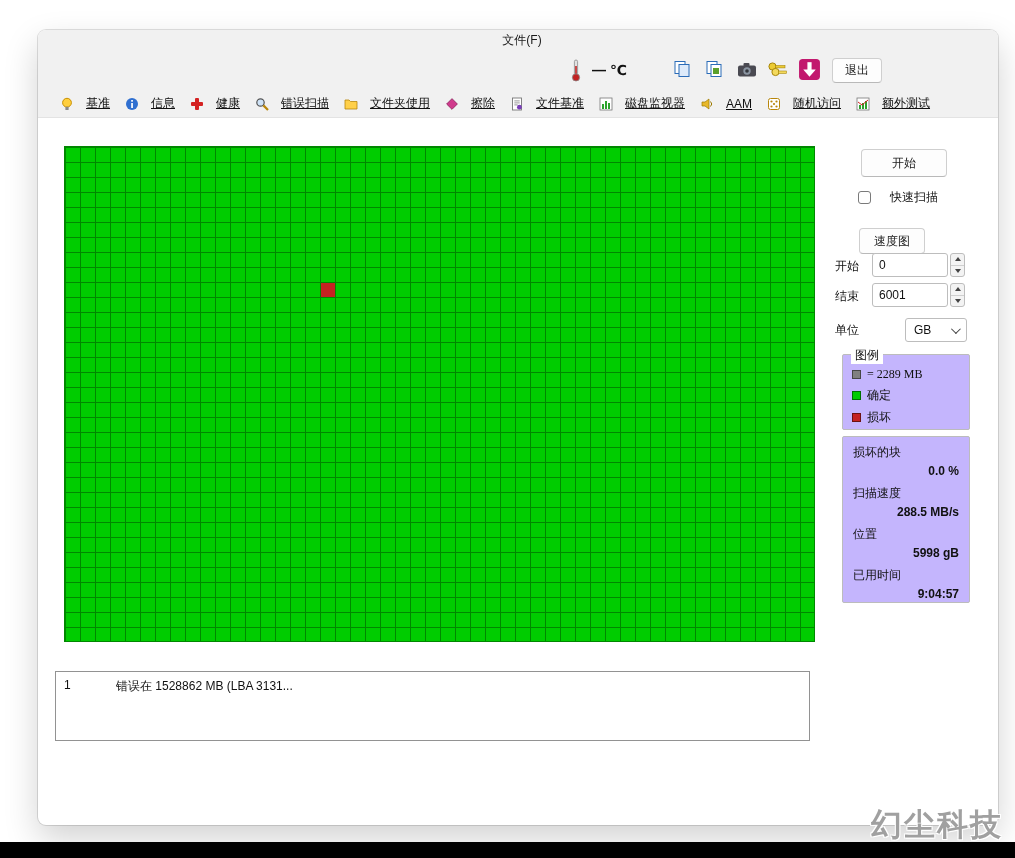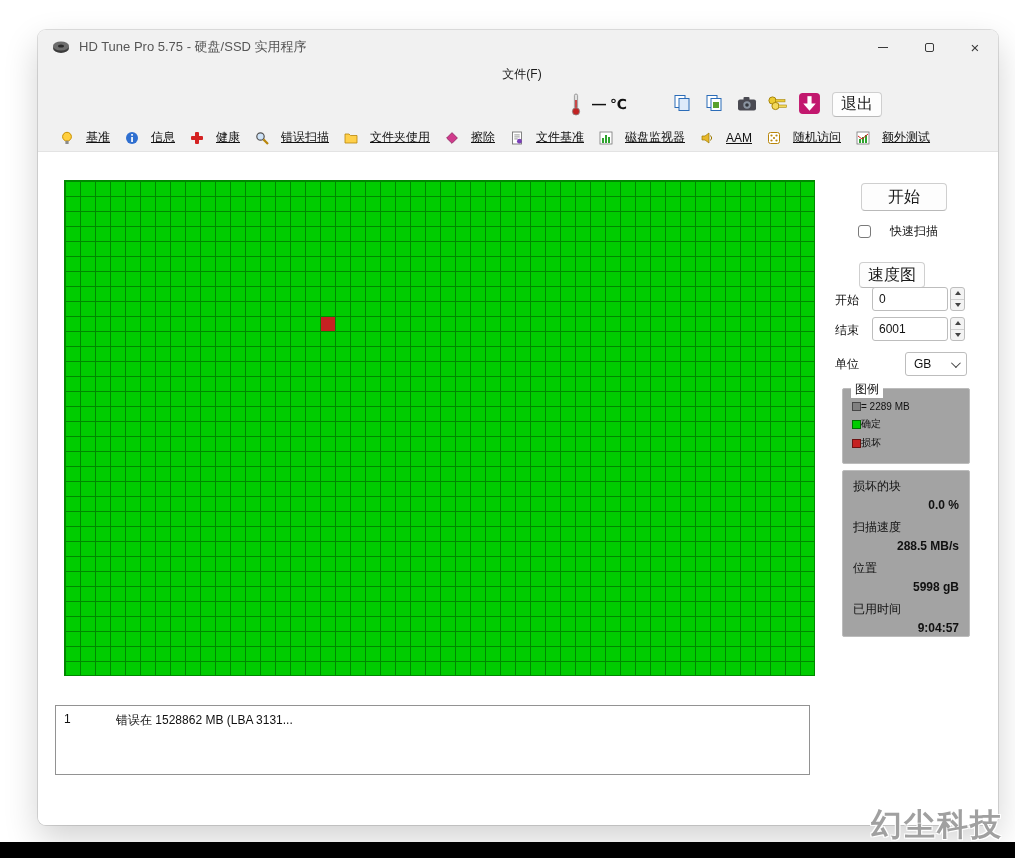--- a/index.html
+++ b/index.html
@@ -33,21 +33,21 @@
            align-items:center; padding:0 8px; font-size:12px; color:#111; }
   .drive-combo { position:absolute; left:14px; top:5px; width:497px; height:24px; }
   .mono { font-family:"DejaVu Sans Mono","Liberation Mono",monospace; font-size:12px; }
   .chev { width:7px; height:7px; border-right:1.4px solid #444; border-bottom:1.4px solid #444;
           transform:rotate(45deg) translateY(-2px); margin-left:auto; flex:none; }
   .thermo { position:absolute; left:533px; top:7px; }
   .temp { position:absolute; left:554px; top:10px; font-size:14px; font-weight:bold; color:#111; }
   .tbtn { position:absolute; top:6px; width:28px; height:26px; display:flex; align-items:center;
           justify-content:center; border-radius:3px; }
   .btn { background:#fdfdfd; border:1px solid #cfcfcf; border-bottom-color:#b9b9b9; border-radius:4px;
-         font-size:16px; color:#1a1a1a; font-family:Liberation Serif, serif; display:flex; align-items:center; justify-content:center; }
+         font-size:12px; color:#1a1a1a; font-family:Liberation Serif, serif; display:flex; align-items:center; justify-content:center; }
   .exit { position:absolute; left:794px; top:6px; width:50px; height:25px; }
 
   
   .tabbar { height:28px; background:#f1f1f1; border-bottom:1px solid #e3e3e3; display:flex;
             align-items:center; padding-left:22px; gap:15px; font-size:12px; color:#101010; }
   .tab { display:inline-flex; align-items:center; gap:12px; white-space:nowrap; cursor:default;text-decoration:underline; }
   .tab .ticon { display:inline-flex; width:14px; height:14px; }
 
   
   .content { position:relative; height:673px; background:#fff; }
@@ -74,23 +74,23 @@
   .spinner { width:15px; height:24px; margin-left:2px; background:#f3f3f3; border:1px solid #bdbdbd;
              border-radius:3px; display:flex; flex-direction:column; overflow:hidden; }
   .sp-up,.sp-dn { flex:1; display:flex; align-items:center; justify-content:center; }
   .sp-up { border-bottom:1px solid #cfcfcf; }
   .sp-up::after { content:""; border-left:3px solid transparent; border-right:3px solid transparent;
                   border-bottom:4px solid #444; }
   .sp-dn::after { content:""; border-left:3px solid transparent; border-right:3px solid transparent;
                   border-top:4px solid #444; }
   .unit-combo { position:absolute; left:867px; top:200px; width:62px; height:24px; }
 
-  .groupbox { position:absolute; border:1px solid #bcbcbc; border-radius:2px; background:#a3a3a3; }
+  .groupbox { position:absolute; border:1px solid #bcbcbc; border-radius:2px; background:#c4b5fd; }
   .gtitle { position:absolute; top:-8px; left:8px; background:#fff; padding:0 4px; font-size:12px; color:#111; }
-  .legend-item { display:flex; align-items:center; font-size:10px; color:#111; margin:5px 0 0 9px; }
+  .legend-item { display:flex; align-items:center; gap:6px; font-size:12px; color:#111; margin:5px 0 0 9px;font-family:Liberation Serif, serif; }
   .legend-item:first-of-type { margin-top:12px; }
   .sq { width:9px; height:9px; border:1px solid rgba(0,0,0,.45); flex:none; }
   .sq.gray  { background:var(--blockgray,#808080); }
   .sq.green { background:var(--ok,#00cc00); }
   .sq.red   { background:var(--bad,#c00000); }
 
   .stat { padding:7px 10px 0; font-size:12px; color:#111; }
   .stat .slabel { display:block; }
   .stat .sval { display:block; text-align:right; font-weight:bold; margin-top:3px; }
 
@@ -105,41 +105,20 @@
   .watermark { position:absolute; right:12px; top:804px; font-size:31px; font-weight:bold;
                letter-spacing:2px; color:#a0a0a0; z-index:5;
                text-shadow:-1px -1px 0 #fff, 1px -1px 0 #fff, -1px 1px 0 #fff, 1px 1px 0 #fff; }
 </style>
 </head>
 <body>
 
 <div class="page">
   <div class="window">
 
-    <div class="titlebar">
-      <span class="app-icon">
-        <svg width="18" height="14" viewBox="0 0 18 14">
-          <ellipse cx="9" cy="8" rx="8" ry="5" fill="#3b3b3b"></ellipse>
-          <ellipse cx="9" cy="6" rx="8" ry="4.6" fill="#6d6d6d"></ellipse>
-          <ellipse cx="9" cy="6" rx="3" ry="1.6" fill="#2a2a2a"></ellipse>
-        </svg>
-      </span>
-      <span class="title">HD Tune Pro 5.75 - 硬盘/SSD 实用程序</span>
-      <div class="win-controls">
-        <div class="winbtn">
-            <span class="min-glyph"></span>
-          </div>
-        <div class="winbtn">
-            <span class="max-glyph"></span>
-          </div>
-        <div class="winbtn">
-            <span class="close-glyph">×</span>
-          </div>
-      </div>
-    </div>
 
     <div class="menubar">
       <span class="menu-item">文件(F)</span>
       <span class="menu-item">帮助(H)</span>
     </div>
 
     <div class="toolbar">
       <span class="thermo">
         <svg width="10" height="23" viewBox="0 0 10 23">
           <rect x="3.4" y="1" width="3.2" height="15" rx="1.6" fill="#e2e2e2" stroke="#8a8a8a" stroke-width="0.8"></rect>

